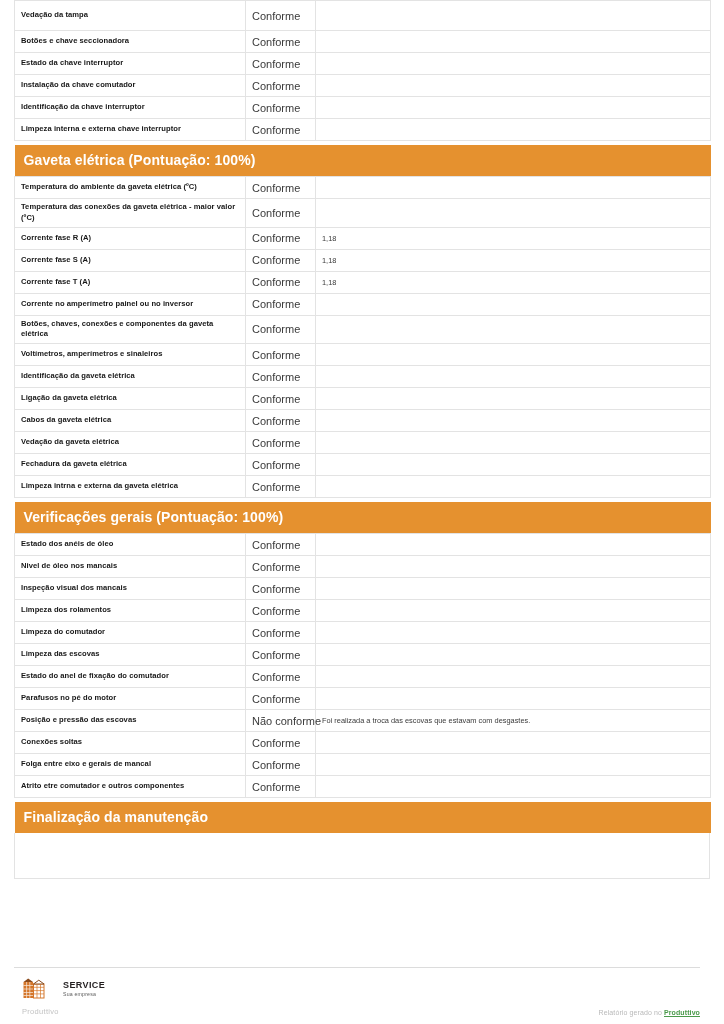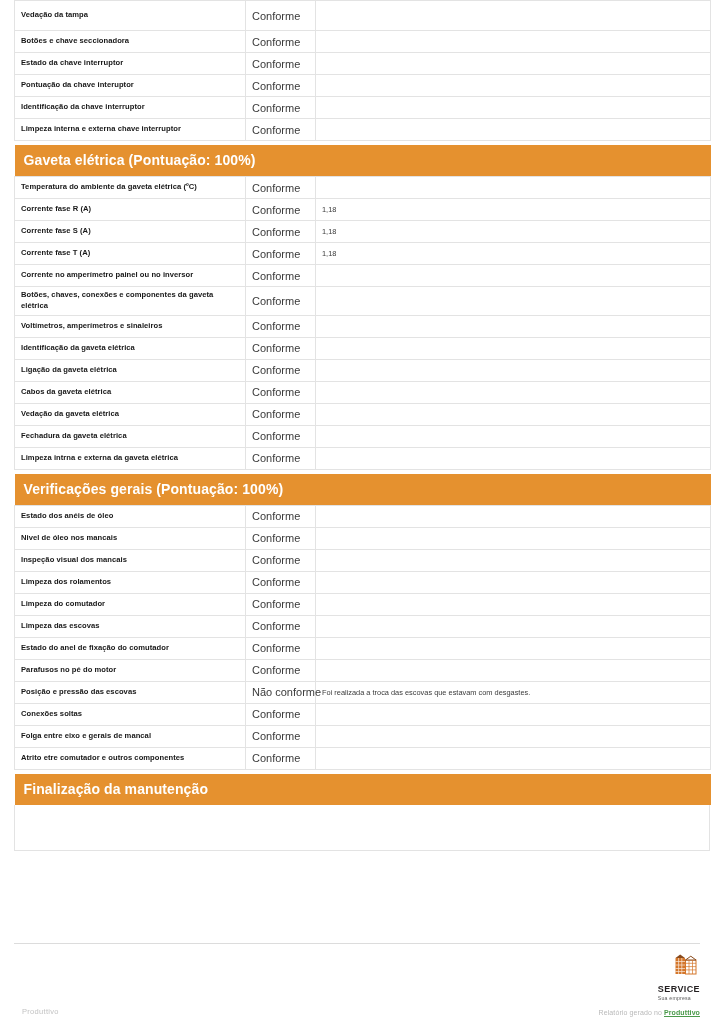--- a/index.html
+++ b/index.html
@@ -101,24 +101,23 @@
     right: 14px;
     bottom: 8px;
   }
   .footer-rule {
     border: 0;
     border-top: 1px solid #dcdcdc;
     margin: 0 0 9px 0;
   }
   .logo-block {
     display: flex;
-    align-items: flex-end;
-    gap: 8px;
+    align-items: center;
+    gap: 15px;
     margin: 0 0 3px 8px;
-    flex-direction: column;
   }
   .logo-mark { width: 26px; height: 24px; display: block; flex: none; }
   .logo-text { line-height: 1; }
   .logo-title {
     font-size: 9px;
     font-weight: bold;
     letter-spacing: 0.4px;
     color: #231f20;
     display: block;
   }
@@ -174,41 +173,46 @@
           <td class="item">Botões e chave seccionadora</td>
           <td class="status">Conforme</td>
           <td class="note"></td>
         </tr>
         <tr class="data-row">
           <td class="item">Estado da chave interruptor</td>
           <td class="status">Conforme</td>
           <td class="note"></td>
         </tr>
         <tr class="data-row">
-          <td class="item">Pontuação da chave interuptor</td>
+          <td class="item">Instalação da chave comutador</td>
           <td class="status">Conforme</td>
           <td class="note"></td>
         </tr>
         <tr class="data-row">
           <td class="item">Identificação da chave interruptor</td>
           <td class="status">Conforme</td>
           <td class="note"></td>
         </tr>
         <tr class="data-row">
           <td class="item">Limpeza interna e externa chave interruptor</td>
           <td class="status">Conforme</td>
           <td class="note"></td>
         </tr>
         <tr class="section-row">
           <td colspan="3">
             <div class="section-bar">Gaveta elétrica (Pontuação: 100%)</div>
           </td>
         </tr>
         <tr class="data-row">
           <td class="item">Temperatura do ambiente da gaveta elétrica (ºC)</td>
+          <td class="status">Conforme</td>
+          <td class="note"></td>
+        </tr>
+        <tr class="data-row">
+          <td class="item">Temperatura das conexões da gaveta elétrica - maior valor (ºC)</td>
           <td class="status">Conforme</td>
           <td class="note"></td>
         </tr>
         <tr class="data-row">
           <td class="item">Corrente fase R (A)</td>
           <td class="status">Conforme</td>
           <td class="note">1,18</td>
         </tr>
         <tr class="data-row">
           <td class="item">Corrente fase S (A)</td>

